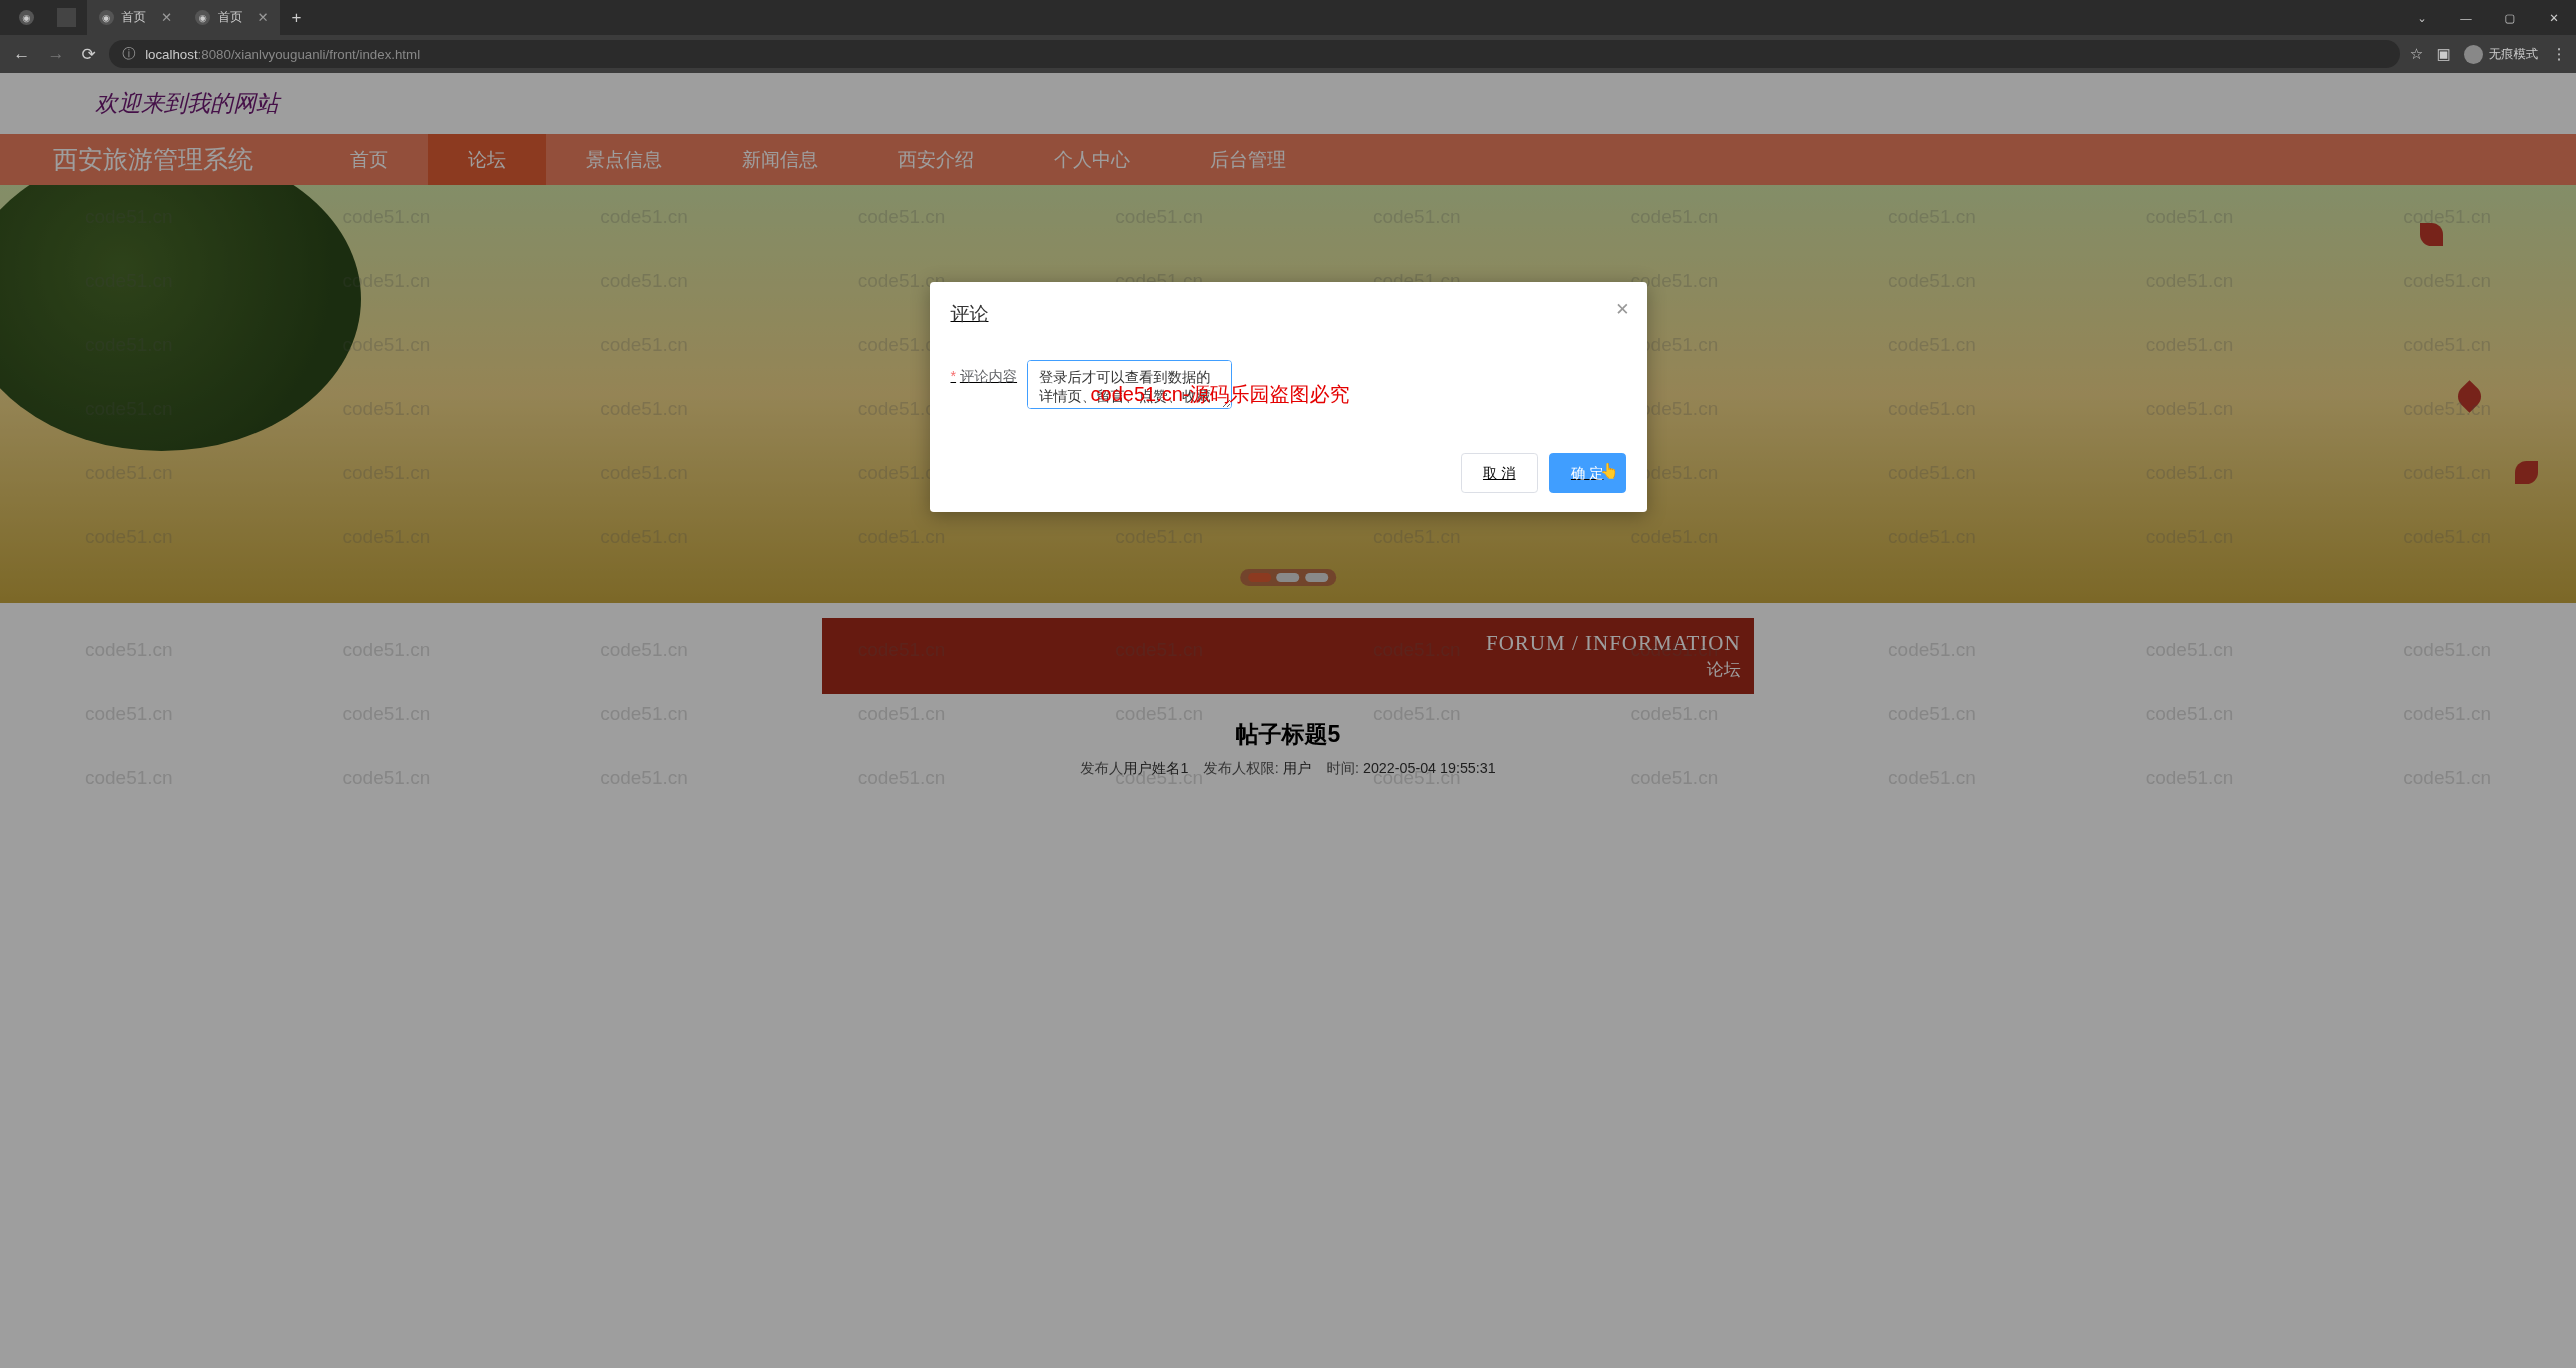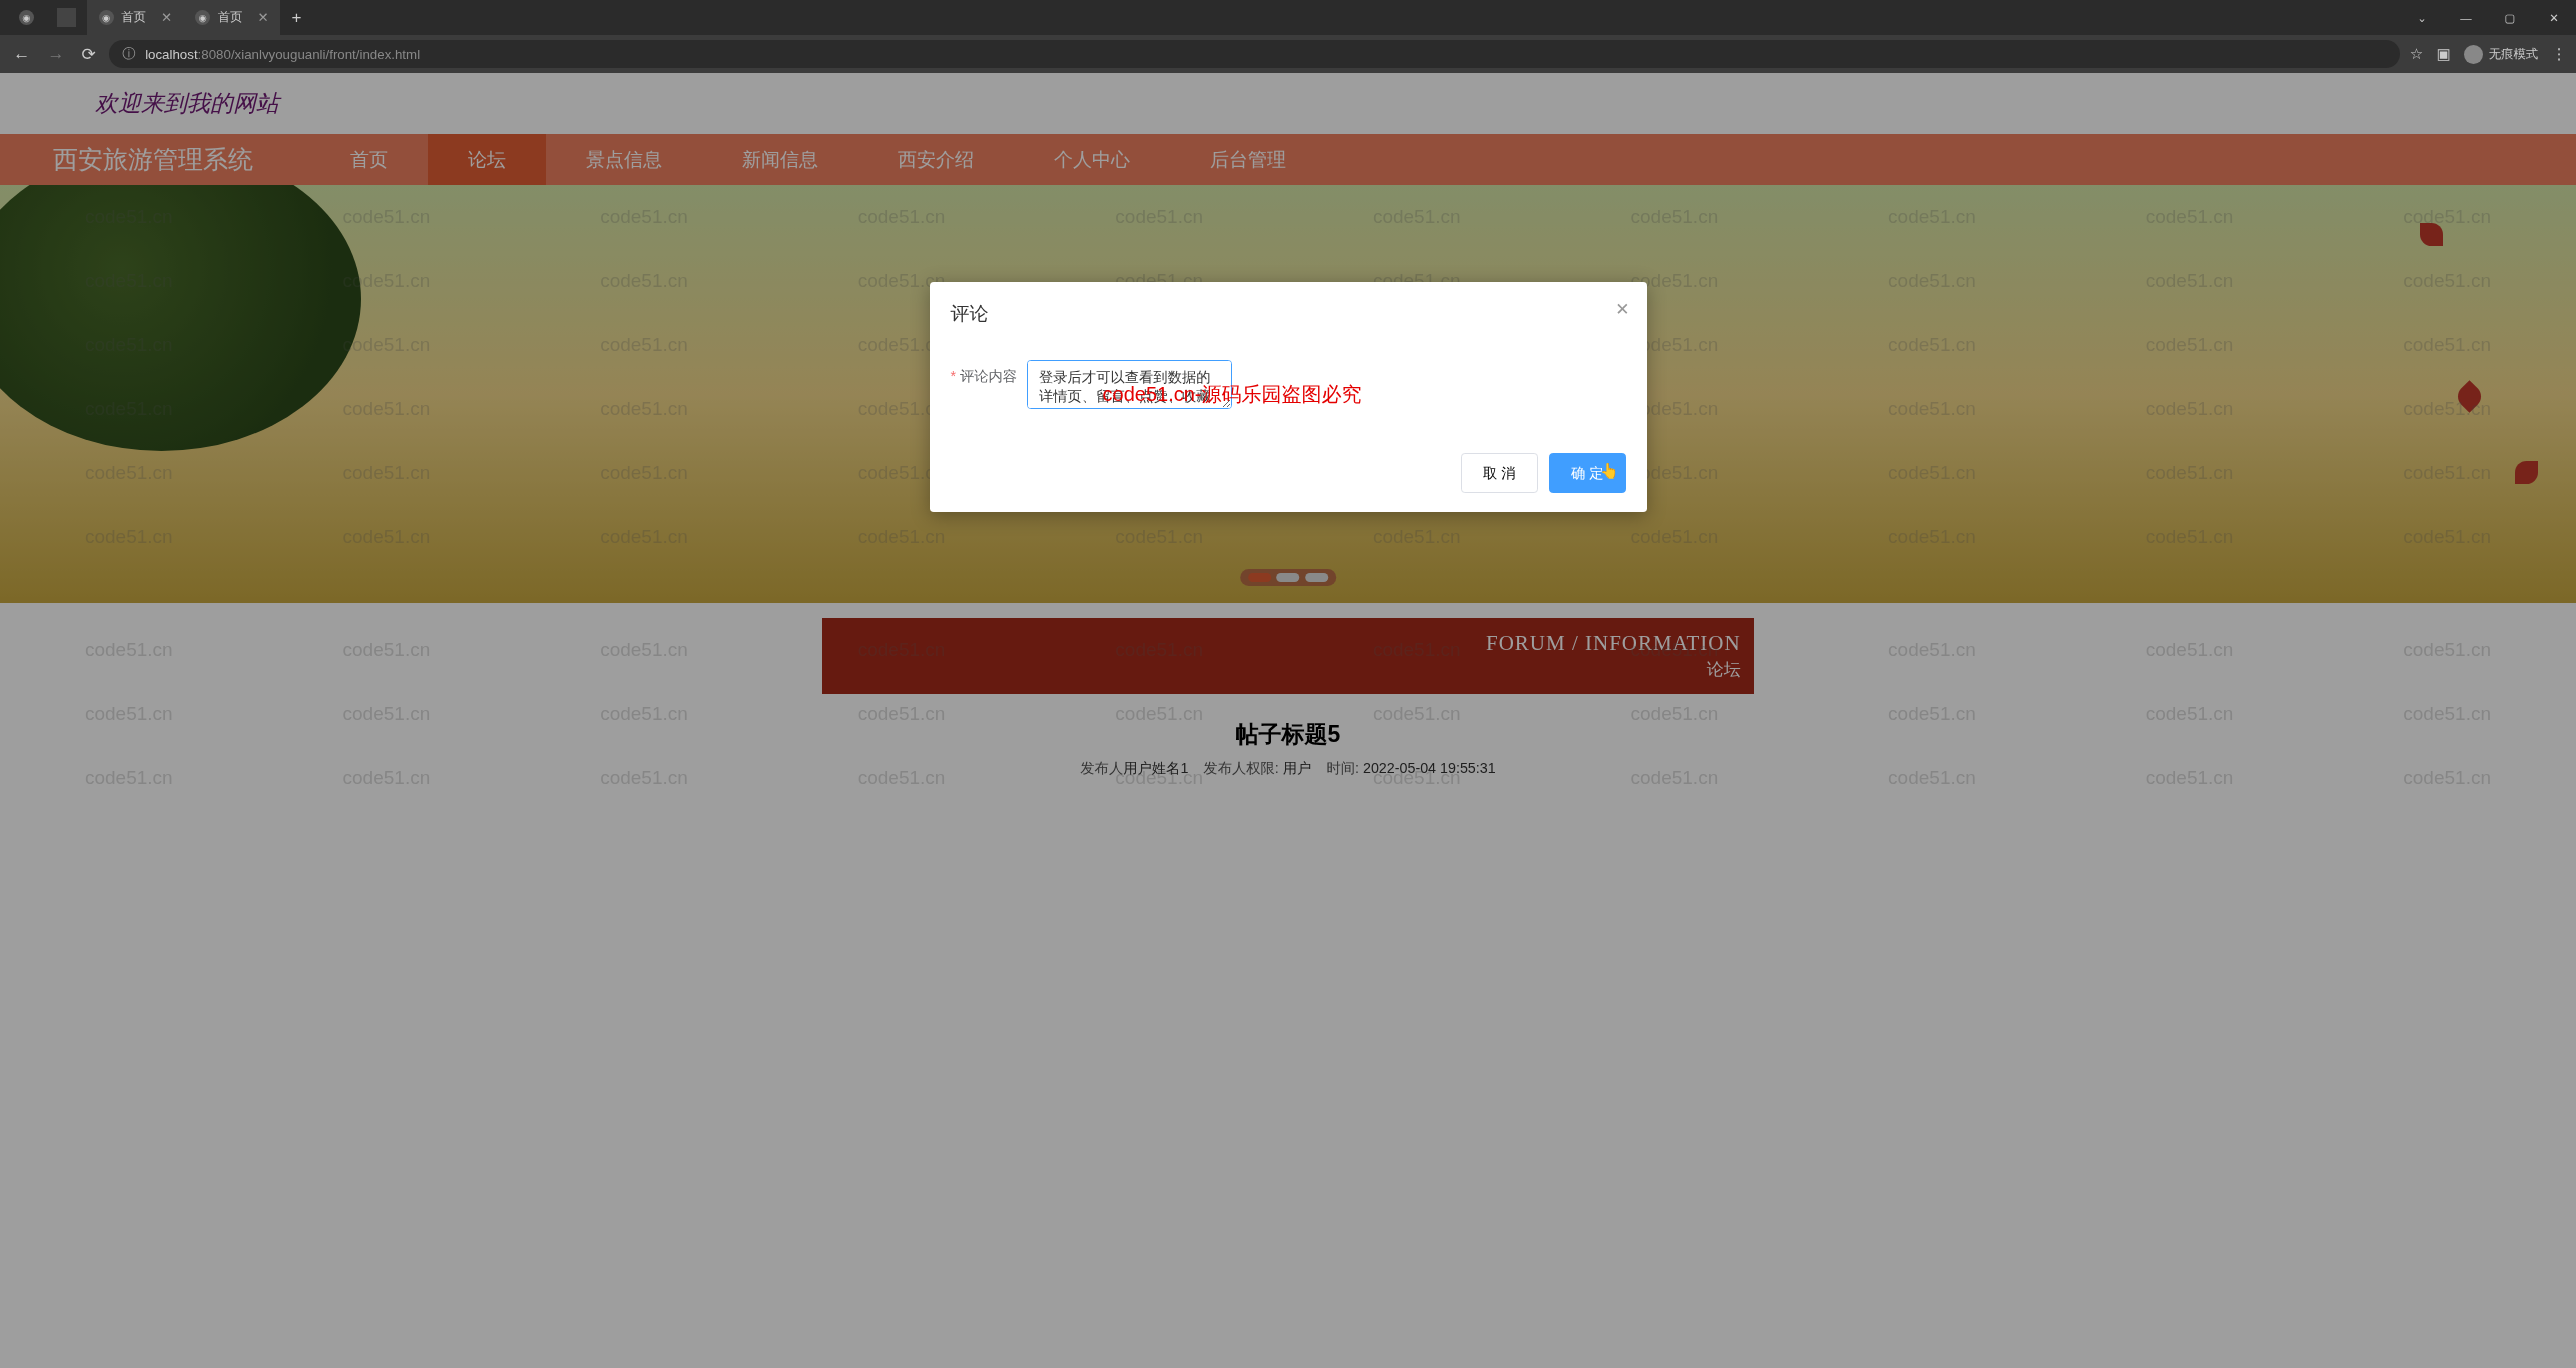--- a/index.html
+++ b/index.html
@@ -56,30 +56,30 @@
     .section-header { background: #a52a1a; color: #fff; width: 932px; margin: 15px auto; padding: 13.3px; text-align: right; }
     .section-title-en { font-size: 21px; font-family: serif; letter-spacing: 1px; }
     .section-title-cn { font-size: 17px; margin-top: 1.9px; }
     
     .post-area { text-align: center; padding: 9.5px; }
     .post-title { font-size: 23px; font-weight: bold; margin-bottom: 9.5px; }
     .post-meta { font-size: 14.3px; color: #555; display: flex; justify-content: center; gap: 15px; }
     .post-meta .val { color: #333; }
     
     
-    .overlay { position: absolute; inset: 0; background: rgba(0,0,0,0.38); display: flex; align-items: flex-start; justify-content: center; padding-top: 209px; }
+    .overlay { position: absolute; inset: 0; background: rgba(0,0,0,0.38); display: flex; align-items: flex-start; justify-content: center; padding-top: 209px; text-decoration: underline; }
     .dialog { background: #fff; width: 717px; border-radius: 3.8px; box-shadow: 0 3.8px 19px rgba(0,0,0,0.3); position: relative; }
     .dialog-header { padding: 19px 21px 9.5px; font-size: 19px; color: #333; }
     .dialog-close { position: absolute; top: 17px; right: 17px; color: #999; font-size: 17px; cursor: pointer; }
     .dialog-body { padding: 23px 21px 28.5px; display: flex; align-items: flex-start; gap: 9.5px; }
     .field-label { font-size: 14.3px; color: #606266; padding-top: 7.6px; white-space: nowrap; }
     .req-star { color: #f56c6c; margin-right: 3.8px; }
     .field-textarea { flex: 1; border: 1px solid #409eff; border-radius: 3.8px; padding: 7.6px 11.4px; font-size: 14.3px; color: #333; resize: vertical; min-height: 49px; outline: none; font-family: inherit; position: relative; }
     .textarea-wrap { flex: 1; position: relative; }
-    .overlay-watermark { position: absolute; top: 21px; left: 76px; color: #e40000; font-size: 20px; font-weight: 500; pointer-events: none; white-space: nowrap; }
+    .overlay-watermark { position: absolute; top: 21px; left: 64px; color: #e40000; font-size: 20px; font-weight: 500; pointer-events: none; white-space: nowrap; }
     .dialog-footer { padding: 13.3px 21px 19px; display: flex; justify-content: flex-end; gap: 11.4px; }
     .btn { padding: 9.5px 21px; font-size: 14.3px; border-radius: 3.8px; cursor: pointer; border: 1px solid #dcdfe6; background: #fff; }
     .btn-primary { background: #409eff; color: #fff; border-color: #409eff; position: relative; }
     .cursor-hand { position: absolute; right: 5.7px; top: 7.6px; font-size: 15px; }
   </style>
 </head>
 <body>
 
 <div class="browser-chrome">
   <div class="tab-item">

